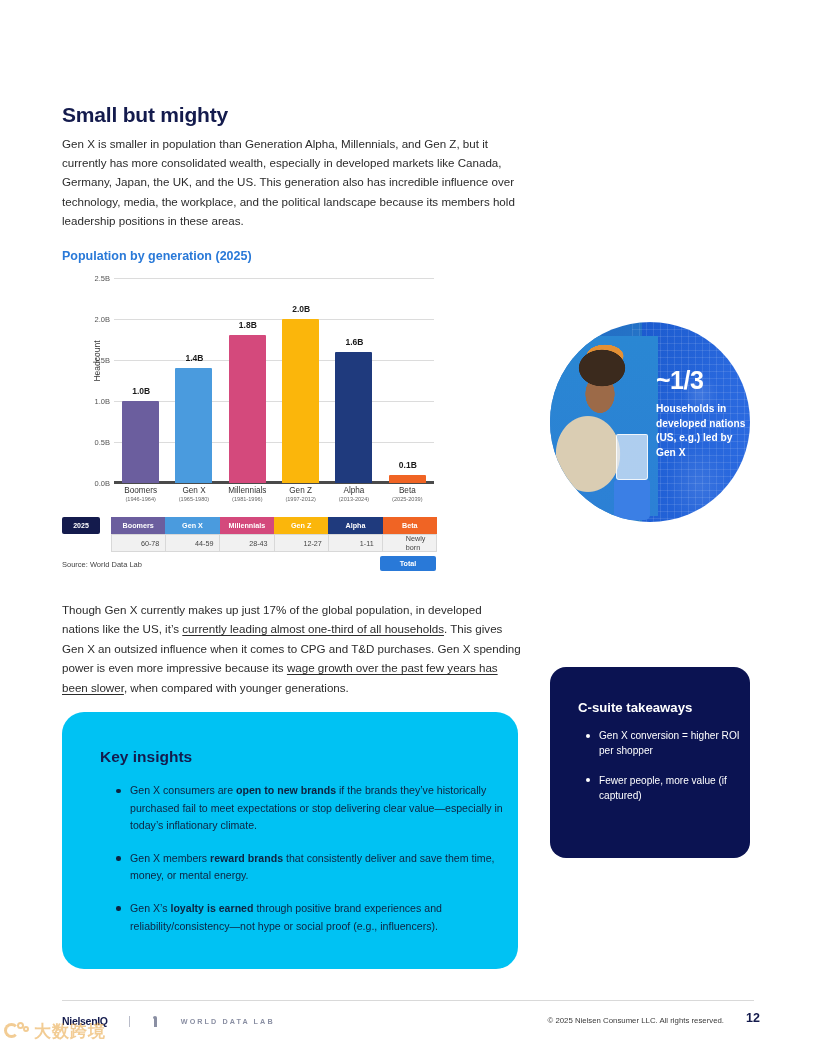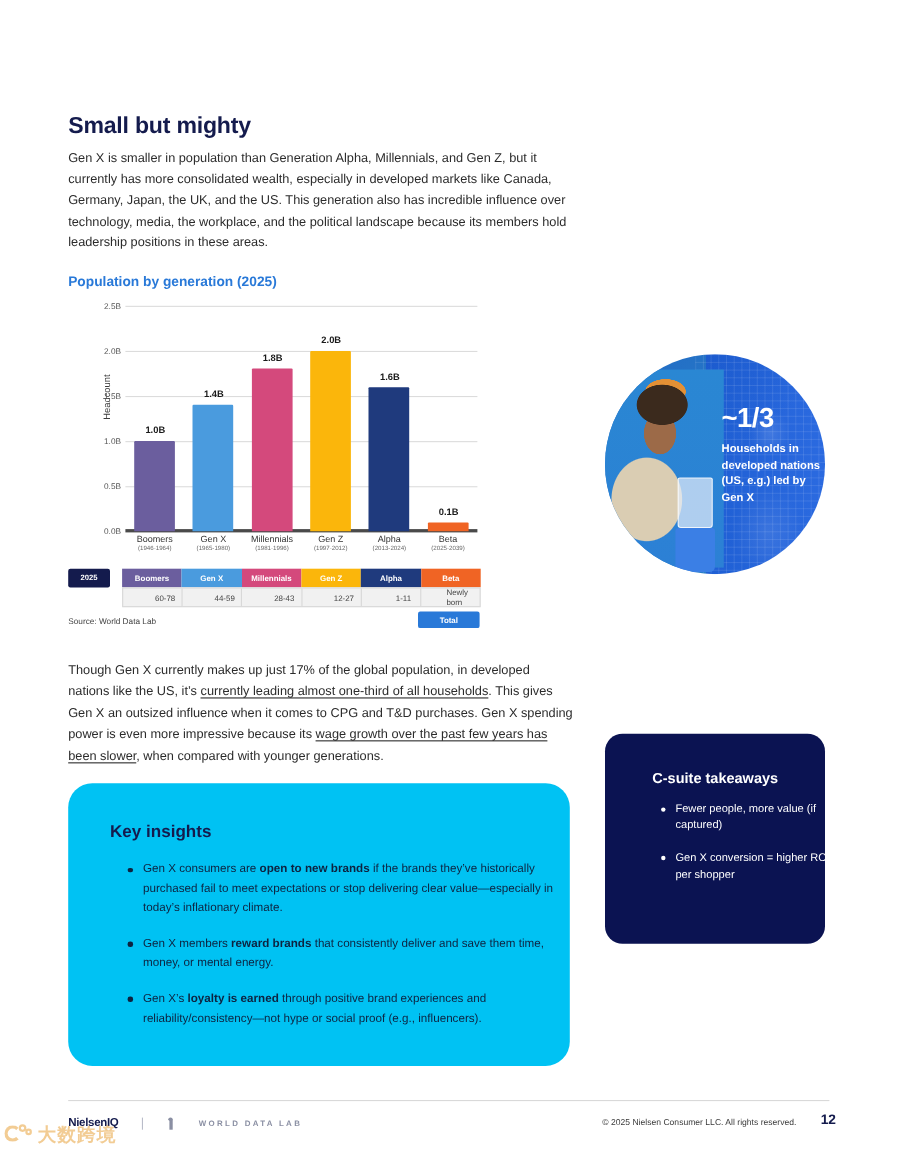--- a/index.html
+++ b/index.html
@@ -171,21 +171,21 @@
   }
   .keycard li::before {
     content:""; position:absolute; left:0; top:6.5px;
     width:4.5px; height:4.5px; border-radius:50%; background:#0d2340;
   }
   .keycard b { font-weight:bold; }
 
   
   .csuite {
     position:absolute; left:550px; top:667px; width:200px; height:191px;
-    background:#0B1352; border-radius:16px;padding-left:15px;
+    background:#0B1352; border-radius:16px;
   }
   .csuite h3 {
     margin:33px 0 0 28px; font-size:13.2px; font-weight:bold; color:#ffffff;
   }
   .csuite ul { margin:13px 0 0 36px; padding:0; list-style:none; width:156px; }
   .csuite li {
     position:relative; font-size:10.1px; line-height:15.4px; color:#ffffff;
     margin-bottom:14px; padding-left:13px;
   }
   .csuite li::before {
@@ -380,22 +380,22 @@
     <ul id="key-list">
         <li><span>Gen X consumers are </span><b>open to new brands</b><span> if the brands they’ve historically purchased fail to meet expectations or stop delivering clear value—especially in today’s inflationary climate.</span></li>
         <li><span>Gen X members </span><b>reward brands</b><span> that consistently deliver and save them time, money, or mental energy.</span></li>
         <li><span>Gen X’s </span><b>loyalty is earned</b><span> through positive brand experiences and reliability/consistency—not hype or social proof (e.g., influencers).</span></li>
       </ul>
   </div>
 
   <div class="csuite">
     <h3>C-suite takeaways</h3>
     <ul id="csuite-list">
+        <li>Gen X conversion = higher ROI per shopper</li>
         <li>Fewer people, more value (if captured)</li>
-        <li>Gen X conversion = higher ROI per shopper</li>
       </ul>
   </div>
 
   <div class="footer-rule"></div>
   <div class="brand">
     <span class="nq">NielsenIQ</span>
     <span class="divider"></span>
     <span class="wdl-mark"></span>
     <span class="wdl">WORLD DATA LAB</span>
   </div>

